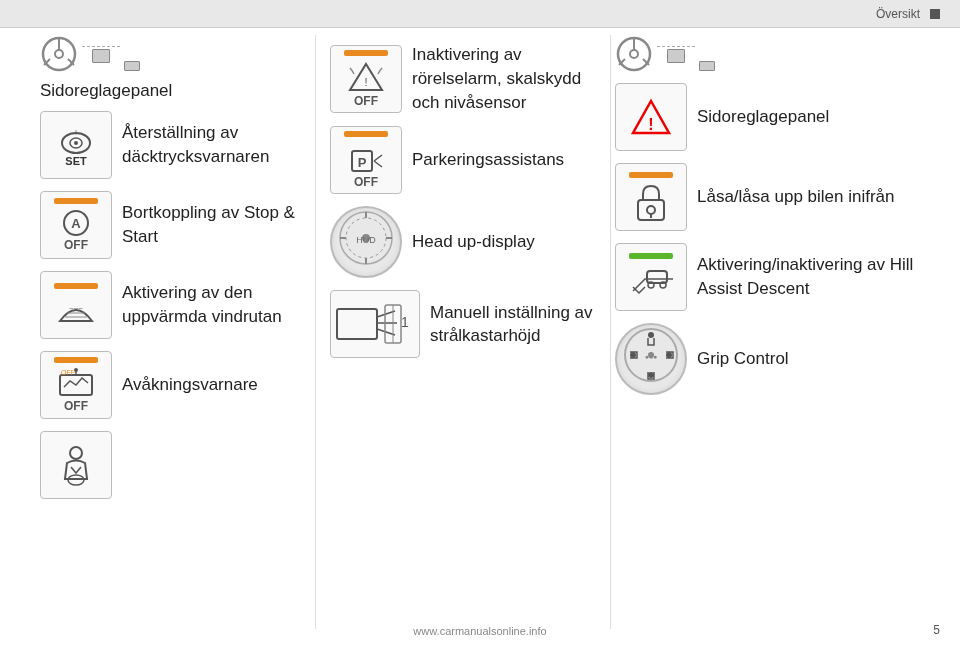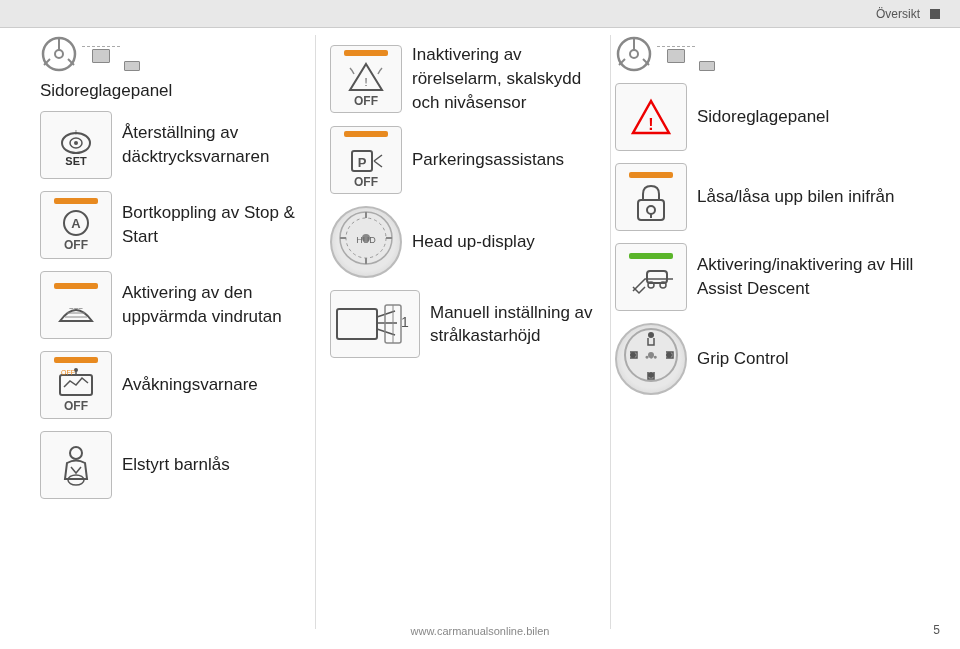--- a/index.html
+++ b/index.html
@@ -248,21 +248,20 @@
 
   <div class="control-item">
     <div class="btn-box">
       <svg width="38" height="44" viewBox="0 0 38 44">
         <circle cx="19" cy="10" r="6" fill="none" stroke="#555" stroke-width="2"></circle>
         <path d="M10,20 Q19,15 28,20 L30,36 L8,36 Z" fill="none" stroke="#555" stroke-width="2"></path>
         <path d="M14,24 L19,30 L24,24" fill="none" stroke="#555" stroke-width="1.5"></path>
         <ellipse cx="19" cy="37" rx="8" ry="5" fill="none" stroke="#555" stroke-width="1.5"></ellipse>
       </svg>
     </div>
-    <span class="control-label">Elstyrt barnlås</span>
   </div>
 </div>
 
 <div class="vert-divider" style="left: 315px;"></div>
 
 <div class="middle-section">
 
   <div class="control-item" style="margin-top:8px;">
     <div class="btn-box">
       <div class="orange-bar"></div>
@@ -398,13 +397,13 @@
 
         <text x="30" y="34" text-anchor="middle" font-size="7" fill="#888">●●●</text>
       </svg>
     </div>
     <span class="control-label">Grip Control</span>
   </div>
 </div>
 
 <div class="page-number">5</div>
 
-<div class="website">www.carmanualsonline.bilen</div>
+<div class="website">www.carmanualsonline.info</div>
 
 </body></html>

